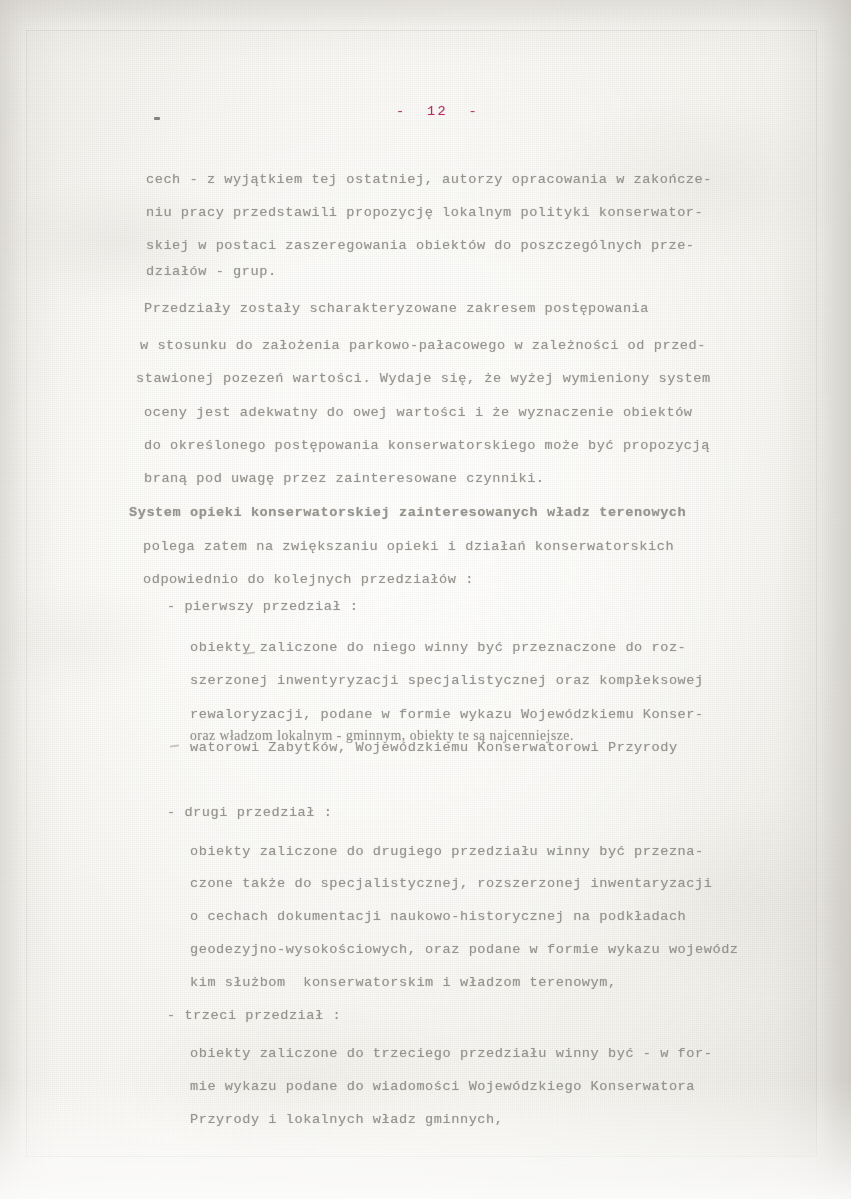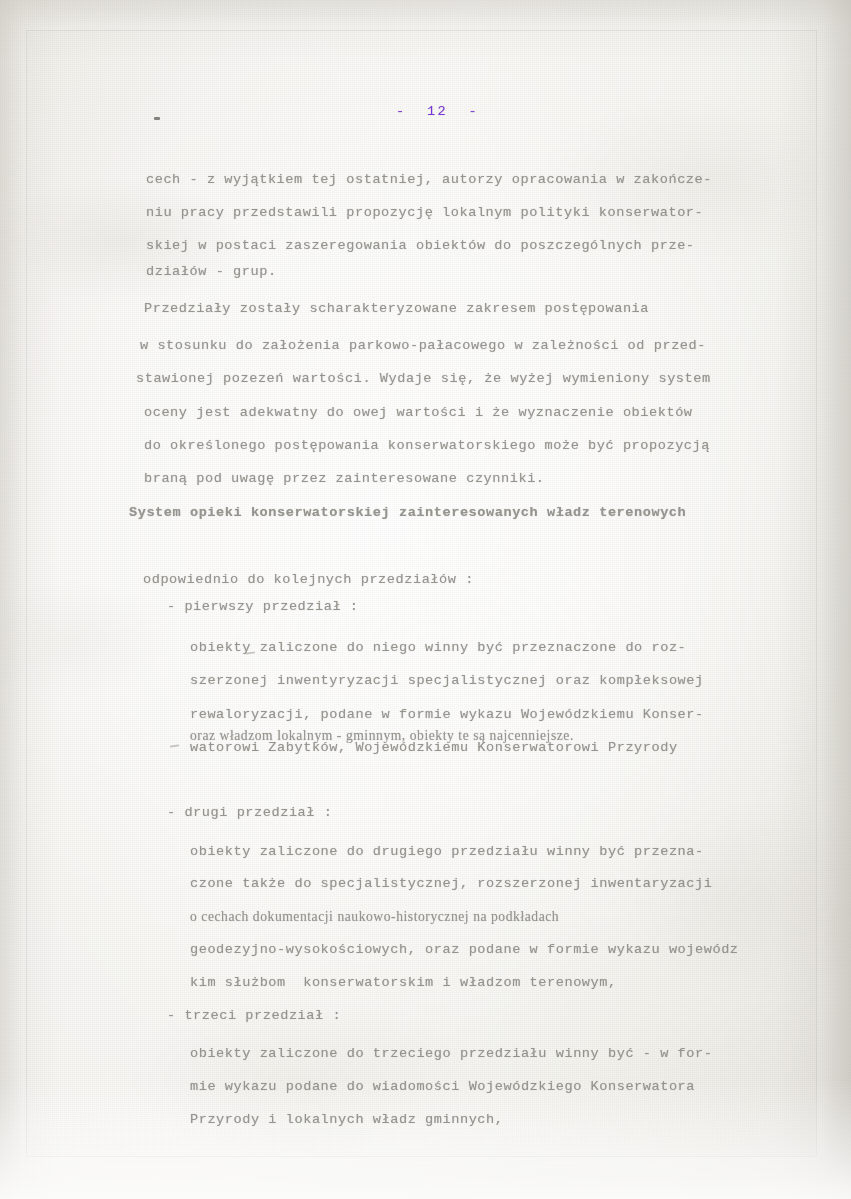--- a/index.html
+++ b/index.html
@@ -116,21 +116,21 @@
     font-size: 13.6px;
     letter-spacing: 0.55px;
     white-space: pre;
     text-shadow: 0 0 1.1px rgba(142,141,135,0.55);
     opacity: 0.93;
   }
 
   .line { position: absolute; }
 
   .folio {
-    color: #6d28d9;
+    color: #be185d;
     letter-spacing: 2.2px;
   }
 
   
   .speck {
     position: absolute;
     width: 6px;
     height: 3px;
     background: #5d5c57;
     opacity: 0.75;
@@ -186,35 +186,36 @@
     
     <div class="line" style="left:144px; top:301px;text-align:right;">Przedziały zostały scharakteryzowane zakresem postępowania</div>
     <div class="line" style="left:140px; top:338px;">w stosunku do założenia parkowo-pałacowego w zależności od przed-</div>
     <div class="line" style="left:136px; top:371px;">stawionej pozezeń wartości. Wydaje się, że wyżej wymieniony system</div>
     <div class="line" style="left:144px; top:405px;">oceny jest adekwatny do owej wartości i że wyznaczenie obiektów</div>
     <div class="line" style="left:144px; top:438px;">do określonego postępowania konserwatorskiego może być propozycją</div>
     <div class="line" style="left:144px; top:471px;">braną pod uwagę przez zainteresowane czynniki.</div>
 
     
     <div class="line" style="left:129px; top:505px;font-weight:bold;">System opieki konserwatorskiej zainteresowanych władz terenowych</div>
+    <div class="line" style="left:143px; top:539px;">polega zatem na zwiększaniu opieki i działań konserwatorskich</div>
     <div class="line" style="left:143px; top:572px;">odpowiednio do kolejnych przedziałów :</div>
 
     
     <div class="line" style="left:167px; top:599px;">- pierwszy przedział :</div>
     <div class="line" style="left:190px; top:640px;">obiekty zaliczone do niego winny być przeznaczone do roz-</div>
     <div class="line" style="left:190px; top:673px;">szerzonej inwentyryzacji specjalistycznej oraz kompłeksowej</div>
     <div class="line" style="left:190px; top:707px;">rewaloryzacji, podane w formie wykazu Wojewódzkiemu Konser-</div>
     <div class="line" style="left:190px; top:740px;">watorowi Zabytków, Wojewódzkiemu Konserwatorowi Przyrody</div>
     <div class="line" style="left:190px; top:728px;font-family:Liberation Serif, serif;">oraz władzom lokalnym - gminnym, obiekty te są najcenniejsze.</div>
 
     
     <div class="line" style="left:167px; top:805px;">- drugi przedział :</div>
     <div class="line" style="left:190px; top:844px;">obiekty zaliczone do drugiego przedziału winny być przezna-</div>
     <div class="line" style="left:190px; top:876px;">czone także do specjalistycznej, rozszerzonej inwentaryzacji</div>
-    <div class="line" style="left:190px; top:909px;font-family:Liberation Serif, serif;">o cechach dokumentacji naukowo-historycznej na podkładach</div>
+    <div class="line" style="left:190px; top:909px;">o cechach dokumentacji naukowo-historycznej na podkładach</div>
     <div class="line" style="left:190px; top:942px;">geodezyjno-wysokościowych, oraz podane w formie wykazu wojewódz</div>
     <div class="line" style="left:190px; top:975px;">kim służbom  konserwatorskim i władzom terenowym,</div>
 
     
     <div class="line" style="left:167px; top:1008px;">- trzeci przedział :</div>
     <div class="line" style="left:190px; top:1046px;">obiekty zaliczone do trzeciego przedziału winny być - w for-</div>
     <div class="line" style="left:190px; top:1079px;">mie wykazu podane do wiadomości Wojewódzkiego Konserwatora</div>
     <div class="line" style="left:190px; top:1112px;">Przyrody i lokalnych władz gminnych,</div>
 
   </div>

